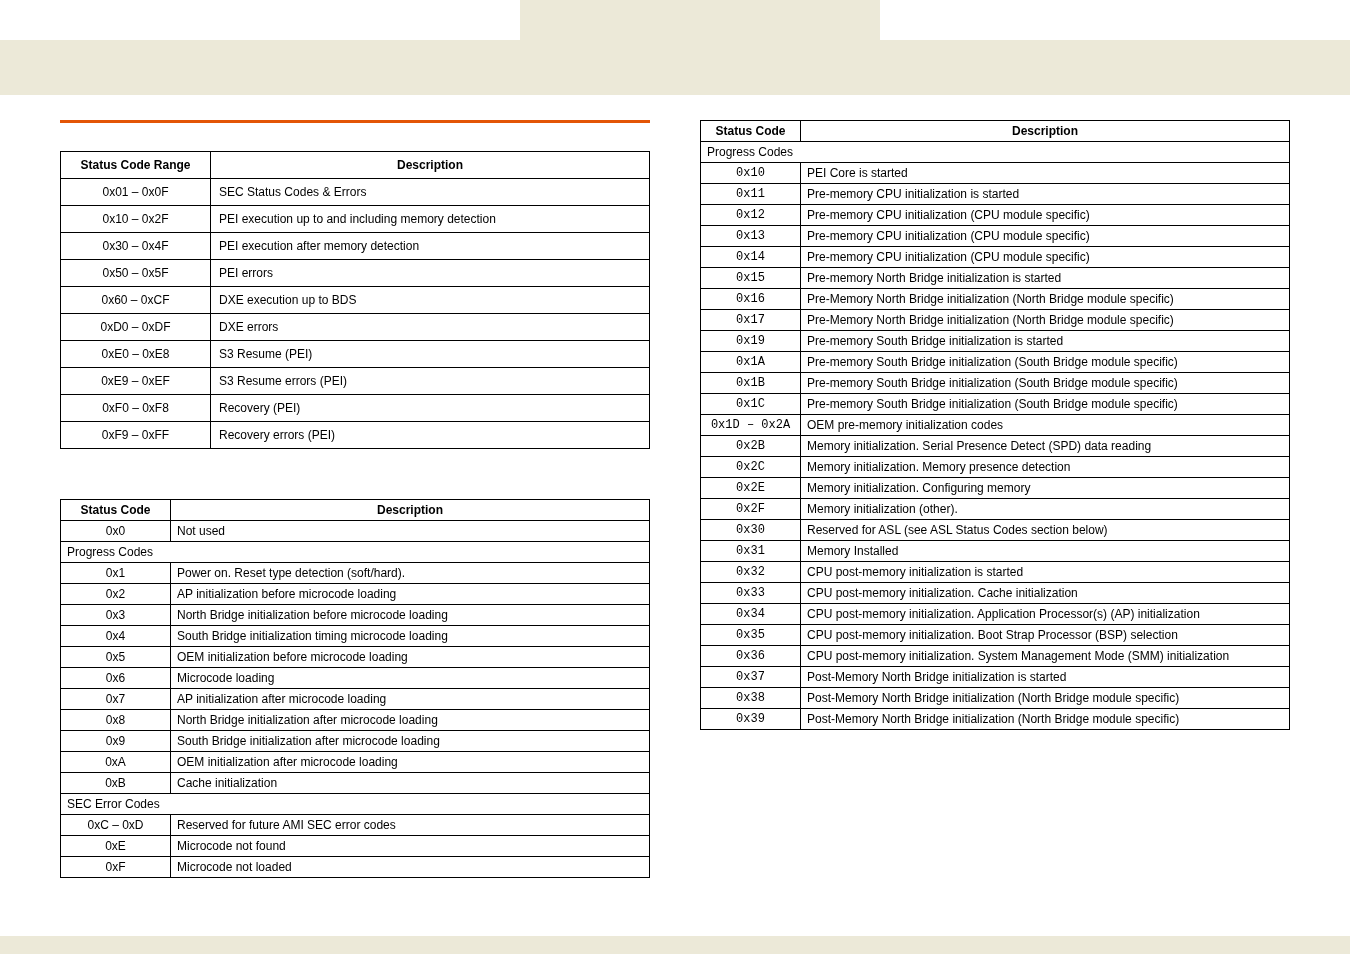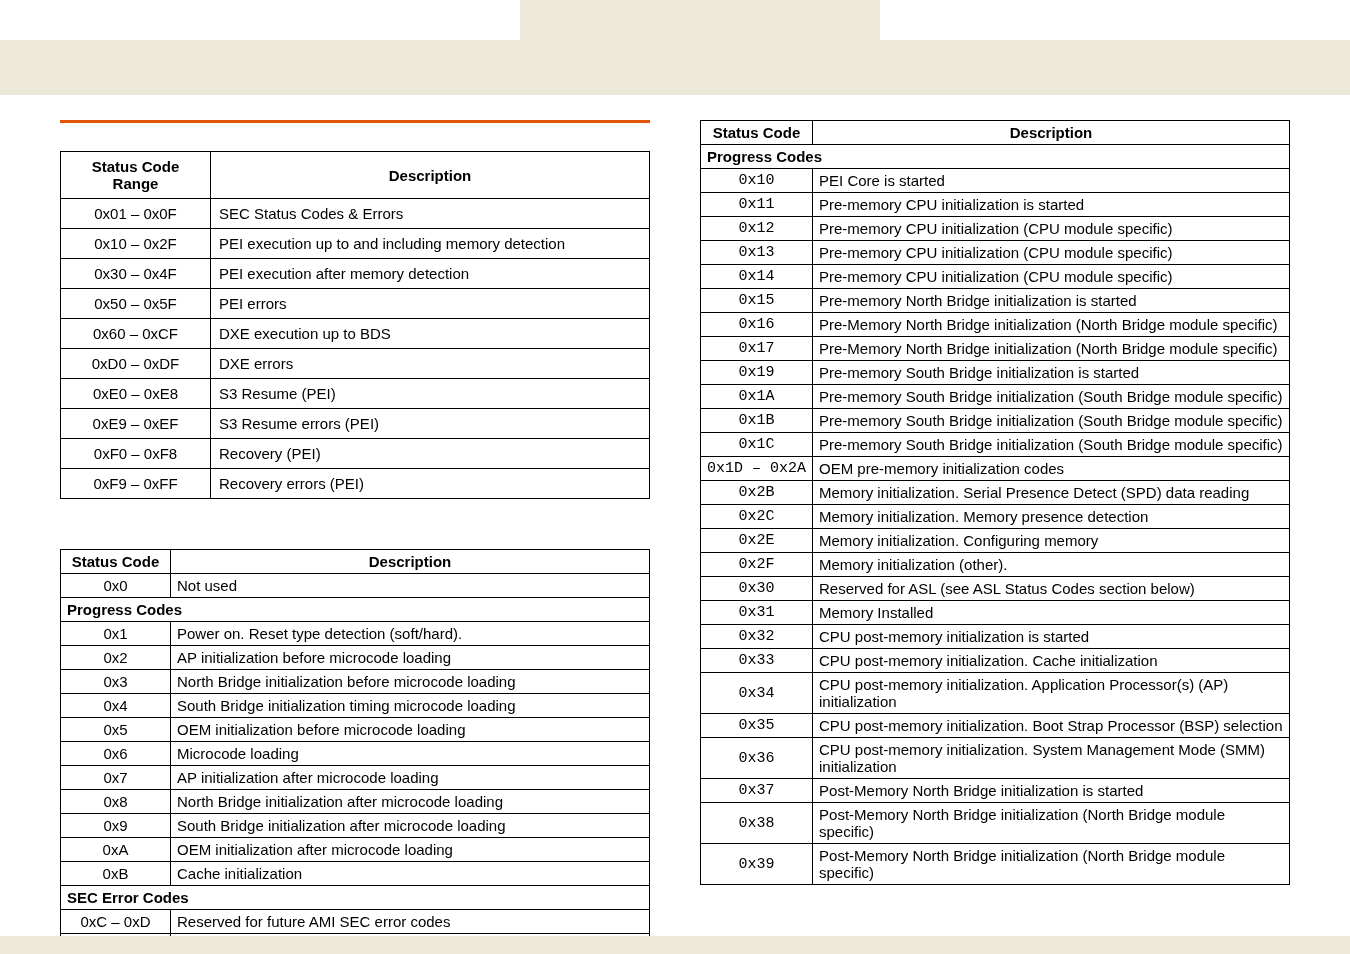--- a/index.html
+++ b/index.html
@@ -57,21 +57,21 @@
   }
   .rule {
     height: 3px;
     background: #e35506;
     margin-bottom: 28px;
     width: 100%;
   }
   table.codes {
     border-collapse: collapse;
     width: 100%;
-    font-size: 15px;
+    font-size: 12px;
     margin-bottom: 50px;
   }
   table.codes th, table.codes td {
     border: 1px solid #000;
     padding: 3px 6px;
     text-align: left;
     vertical-align: middle;
   }
   table.codes th {
     font-weight: bold;
@@ -82,21 +82,21 @@
     white-space: nowrap;
     width: 110px;
   }
   .col-code-narrow {
     text-align: center !important;
     white-space: nowrap;
     width: 100px;
     font-family: Liberation Mono, monospace;
   }
   .section-row td {
-    font-weight: bold;
+    font-weight: normal;
   }
   table.tall td, table.tall th {
     padding: 6px 8px;
   }
 </style>
 </head>
 <body>
 
 <div class="header-decor">
   <div class="header-tab"></div>

